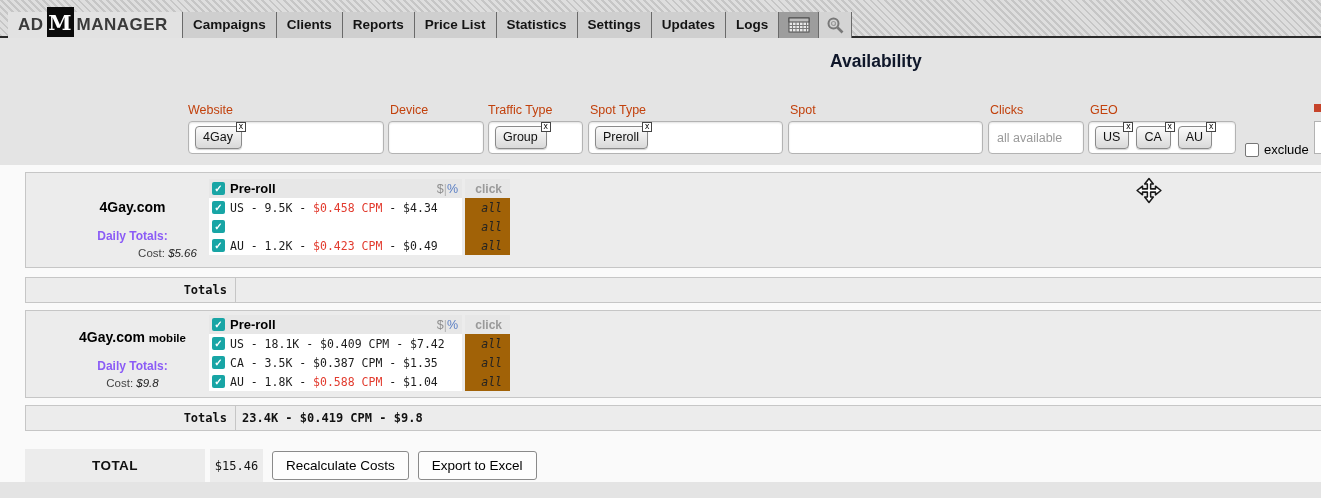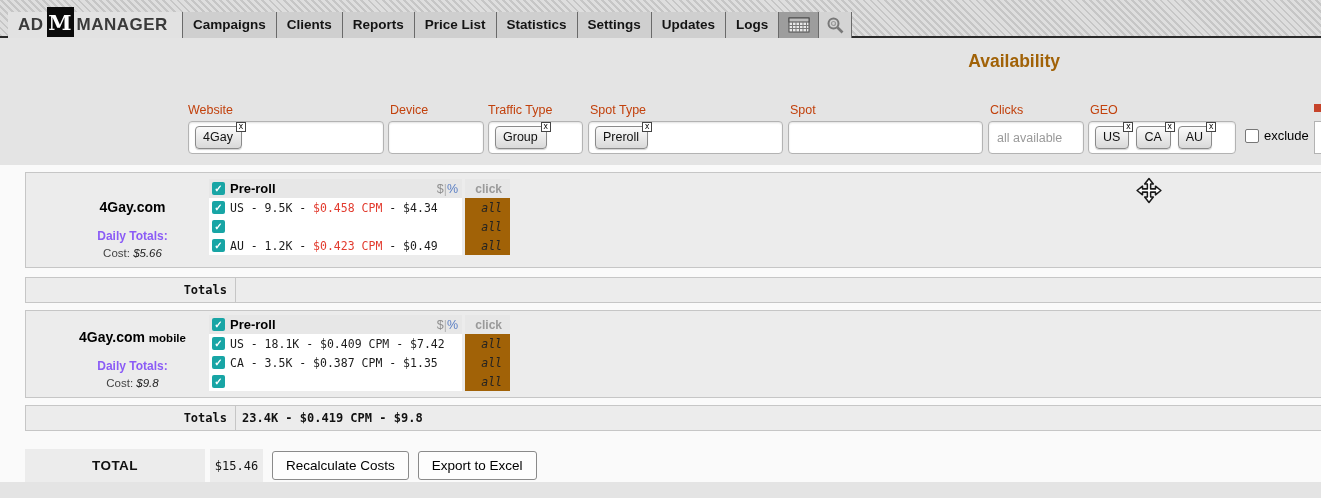--- a/index.html
+++ b/index.html
@@ -33,21 +33,21 @@
     line-height:26px; padding:0 10px; cursor:pointer; white-space:nowrap;
   }
   .icon-btn {
     border-left:1px solid #6a6a6a; display:flex; align-items:center; justify-content:center;
   }
   .icon-btn.cal { width:40px; background:#9d9d9d; }
   .icon-btn.mag { width:34px; background:#d4d4d4; border-right:1px solid #6a6a6a; }
   
   .page-title {
     position:absolute; left:830px; top:51px; width:230px;
-    text-align:right; font-weight:bold; font-size:17.5px; color:#a16207;
+    text-align:left; font-weight:bold; font-size:17.5px; color:#0f172a;
   }
   
   .f-label { position:absolute; top:103px; font-size:12.5px; color:#c2410c; }
   .f-input {
     position:absolute; top:121px; height:33px;
     background:#fff; border:1px solid #b3b3b3; border-radius:4px;
     box-shadow:inset 0 1px 2px rgba(0,0,0,.12);
     display:flex; align-items:center; gap:7px; padding:0 6px;
   }
   .chip {
@@ -59,41 +59,41 @@
   .chip-x {
     position:absolute; top:-5px; right:-5px; width:10px; height:10px;
     background:#fff; border:1px solid #444; font-size:8px; line-height:8px;
     text-align:center; color:#000; cursor:pointer; font-family:"DejaVu Sans Mono",monospace;
   }
   .text-input {
     width:100%; height:100%; border:none; outline:none; background:transparent;
     font-family:"Liberation Sans",sans-serif; font-size:12.5px; color:#333; padding:0 2px;
   }
   .text-input::placeholder { color:#9a9a9a; }
-  .exclude-wrap { position:absolute; top:128px; left:1245px; display:flex; align-items:center; gap:5px; }
+  .exclude-wrap { position:absolute; top:142px; left:1245px; display:flex; align-items:center; gap:5px; }
   .exclude-box { width:14px; height:14px; background:#fff; border:1px solid #777; border-radius:2px; }
   .exclude-wrap label { font-size:13px; color:#000; }
   .clip-label { position:absolute; top:104px; left:1314px; width:8px; height:8px; background:#c6432a; overflow:hidden; }
   .clip-input { position:absolute; top:121px; left:1314px; width:9px; height:33px; background:#fff; border:1px solid #b3b3b3; }
   
   .white-panel { position:absolute; top:165px; left:0; right:0; height:317px; background:#fafafa; }
   .block {
     position:absolute; left:25px; right:-3px;
     background:#ececec; border:1px solid #c6c6c6;
   }
   .block.b1 { top:172px; height:96px; }
   .block.b2 { top:310px; height:88px; }
   .site-col { position:absolute; left:15px; top:0; width:183px; height:100%; text-align:center; }
   .site-name { position:absolute; width:100%; font-weight:bold; font-size:14px; color:#000; }
   .b1 .site-name { top:26px; } .b2 .site-name { top:18px; }
   .site-name .sfx { font-size:11.5px; }
   .daily { position:absolute; width:100%; font-weight:bold; font-size:12px; color:#8b5cf6; }
   .b1 .daily { top:56px; } .b2 .daily { top:48px; }
   .cost { position:absolute; width:100%; font-size:11.5px; color:#444; }
-  .b1 .cost { top:74px; } .b2 .cost { top:66px; }
+  .b1 .cost { top:74px;margin-left:35px; } .b2 .cost { top:66px; }
   .cost i { color:#222; }
   .itable { position:absolute; left:183px; }
   .b1 .itable { top:6px; } .b2 .itable { top:4px; }
   .irow { display:flex; height:19px; }
   .main-cell {
     width:253px; display:flex; align-items:center; gap:5px; padding:0 4px 0 3px; background:#fff;
   }
   .irow.head .main-cell { background:#e7e7e7; }
   .click-cell {
     width:45px; margin-left:3px; background:#a16207;
@@ -306,20 +306,21 @@
         <span class="cb">✓</span>
         <span class="mono"><span>CA - 3.5K - </span><span>$0.387 CPM</span><span> - $1.35</span></span>
       </div>
       <div class="click-cell">
           <span class="all-val">all</span>
         </div>
     </div>
     <div class="irow">
       <div class="main-cell">
         <span class="cb">✓</span>
+        <span class="mono"><span>AU - 1.8K - </span><span class="red">$0.588 CPM</span><span> - $1.04</span></span>
       </div>
       <div class="click-cell">
           <span class="all-val">all</span>
         </div>
     </div>
   </div>
 </div>
 
 <div class="totals-row t2">
   <div class="t-label">Totals</div>

